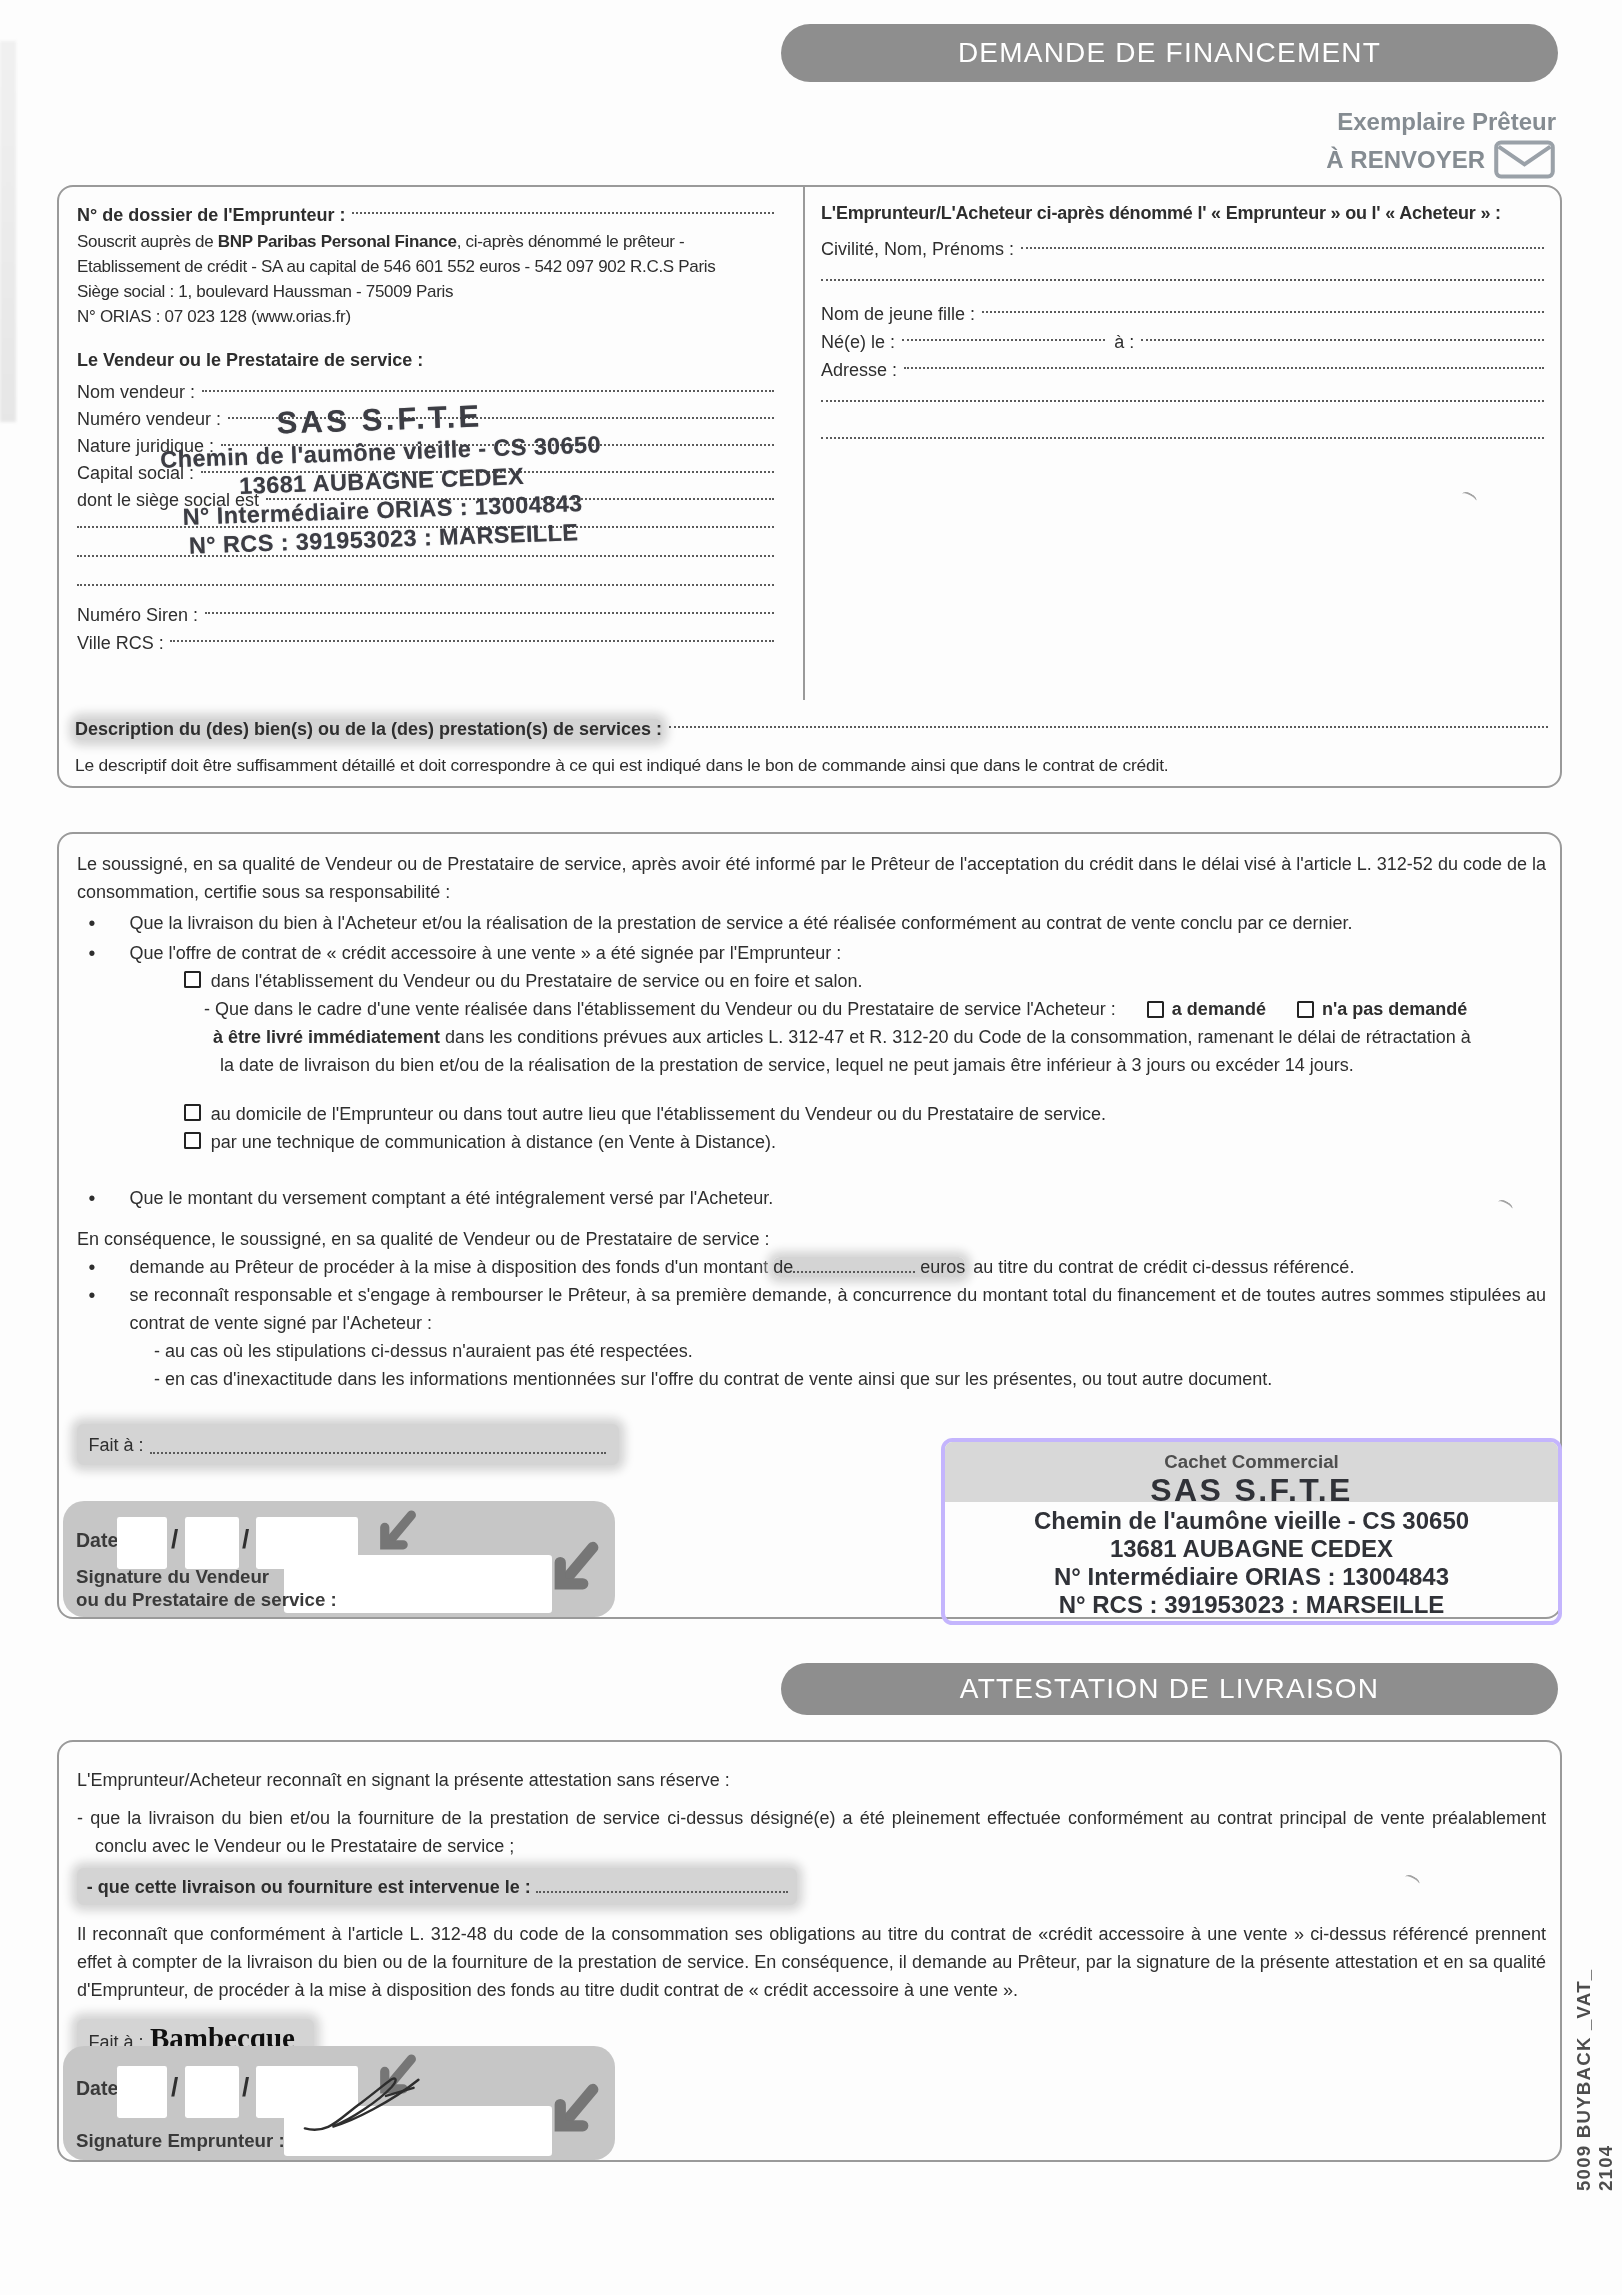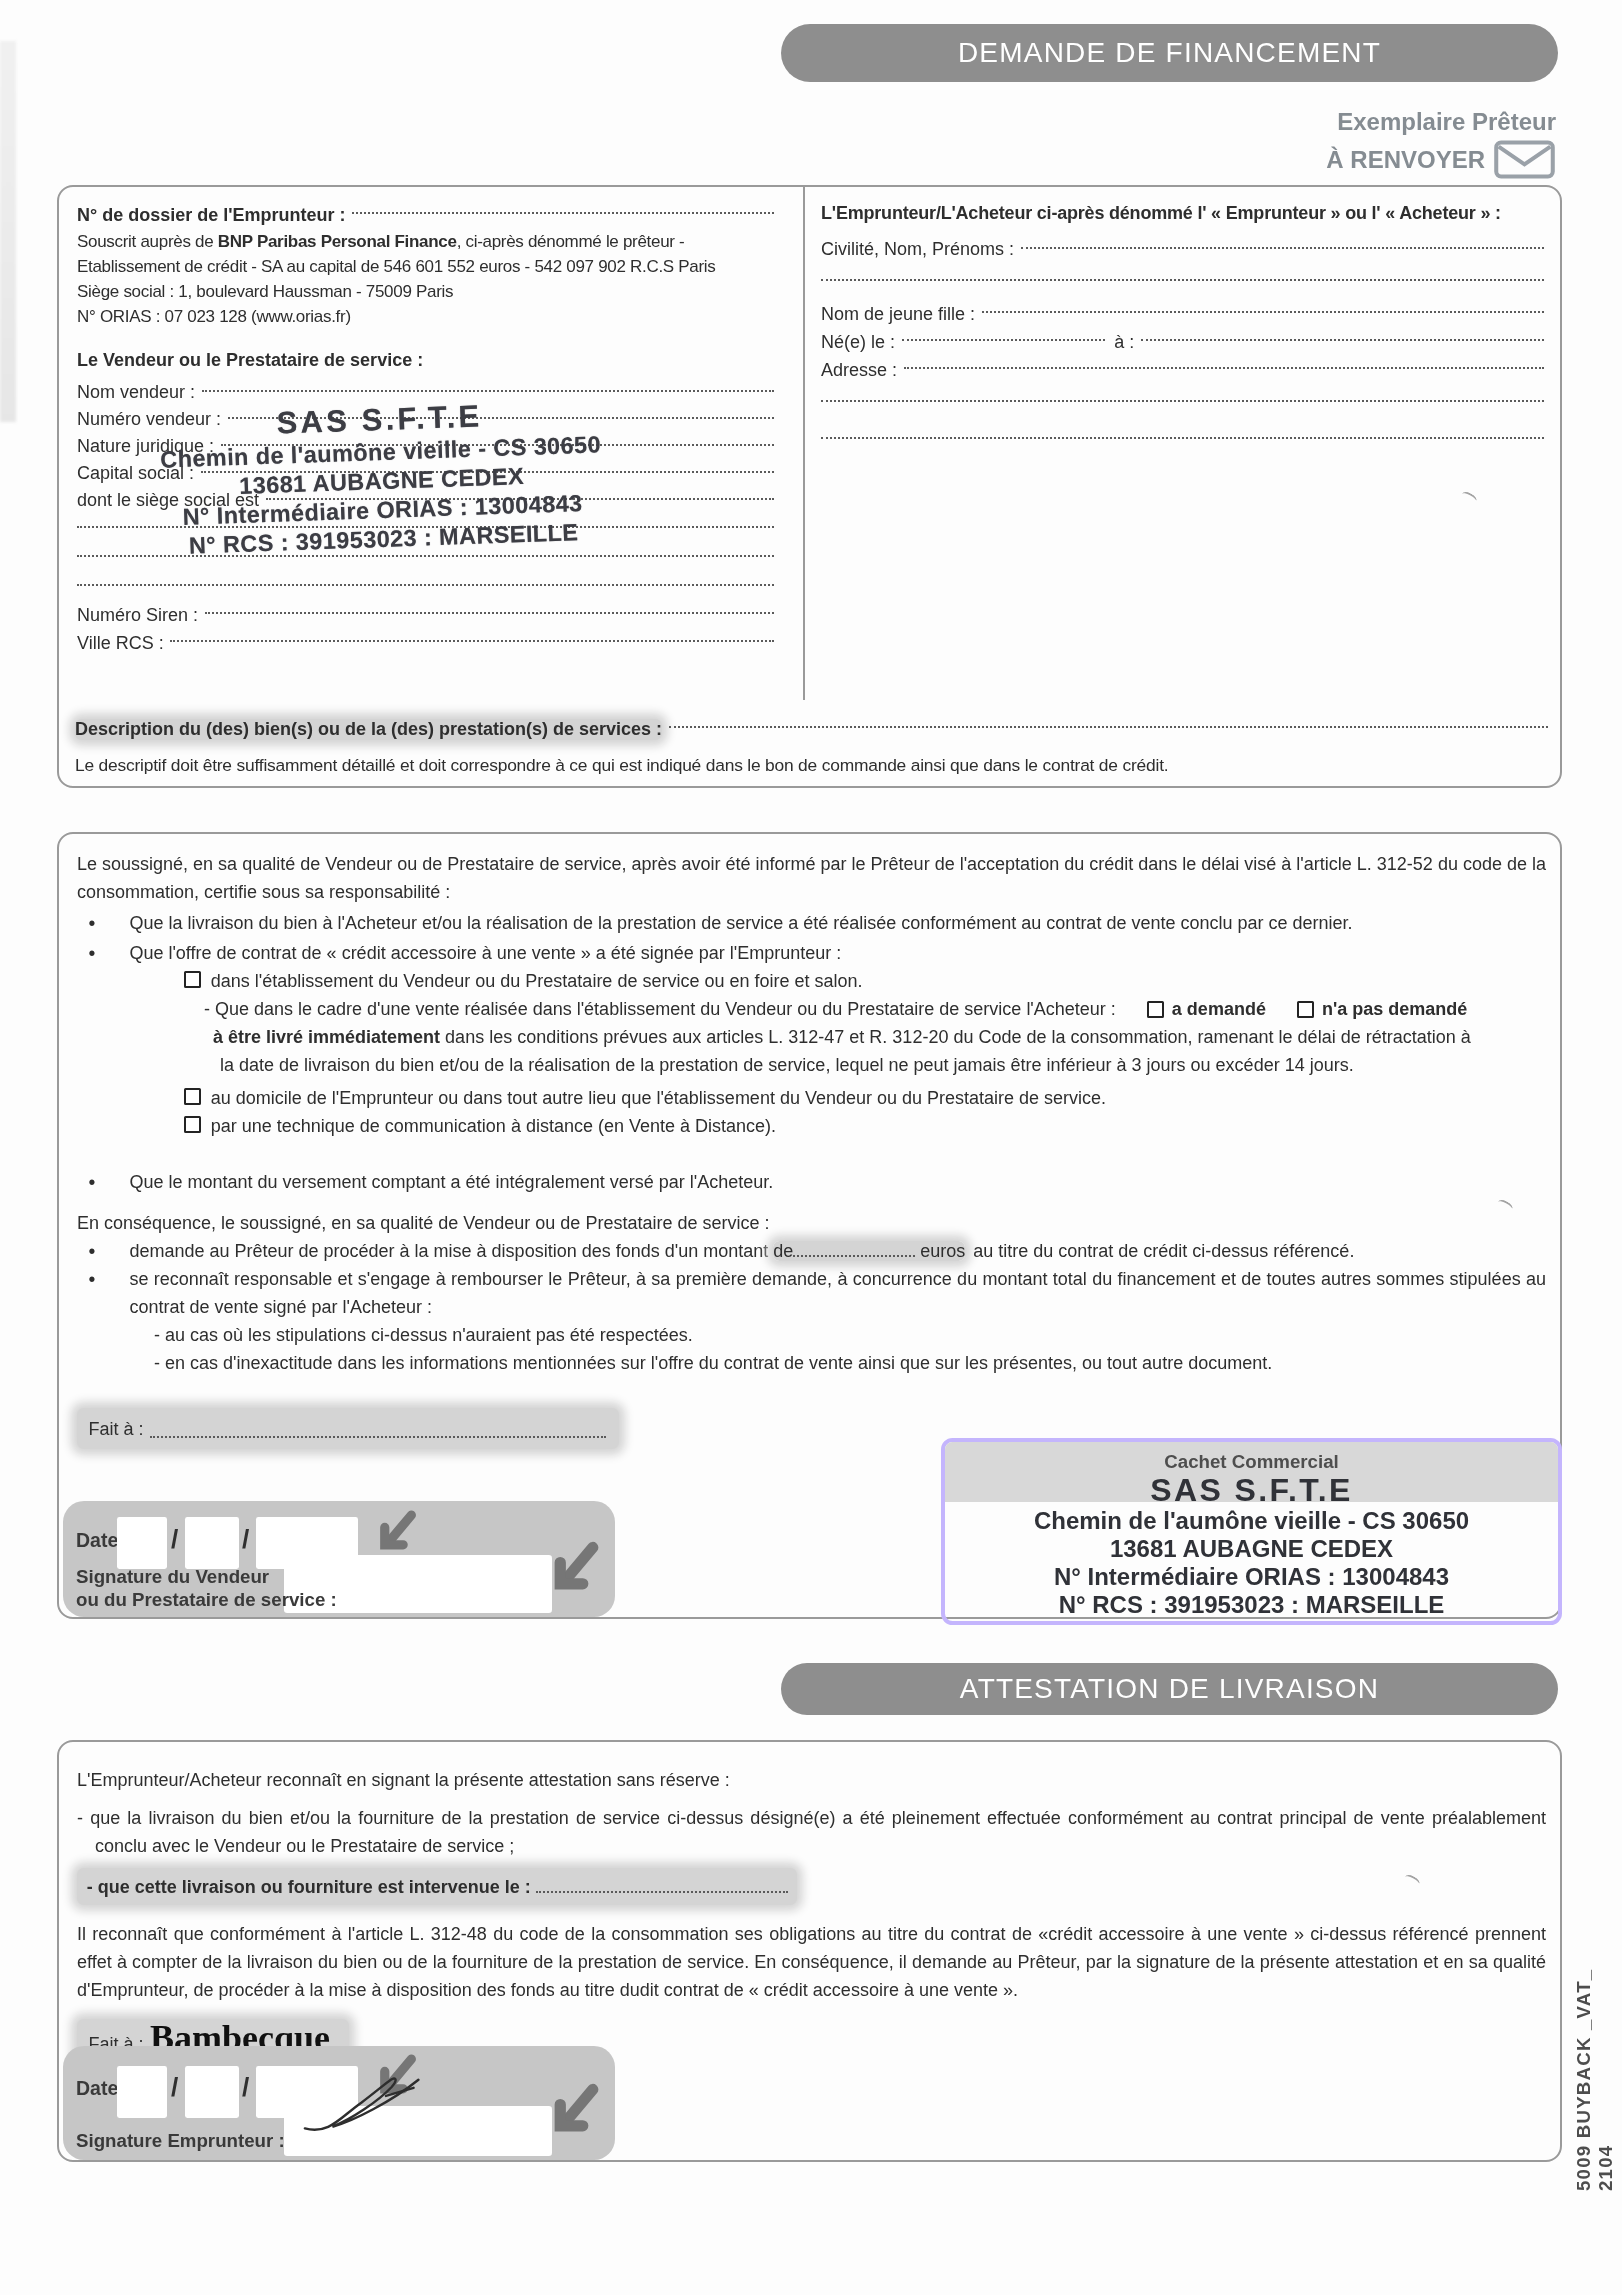--- a/index.html
+++ b/index.html
@@ -84,21 +84,21 @@
   #cachet .ctitle { font-size:18.7px; line-height:23px; color:#4e4e4e; }
   #cachet .c1 { font-size:32px; line-height:34px; letter-spacing:2.4px; }
   #cachet .c { font-size:24px; line-height:28px; }
 
   
   #att { position:absolute; left:77px; top:1766px; width:1469px; font-size:18px; line-height:28px; }
   .hang { padding-left:18px; text-indent:-18px; }
   #att .dash2row { display:inline-block; margin:8px 0 14.6px 0; padding:4.9px 9.7px; font-weight:bold; }
   .fait2 { position:relative; display:inline-flex; align-items:baseline; margin-top:14.6px;
            padding:4.9px 13px 8px 11.4px; }
-  .fait2 .val { font-family:"Liberation Serif", serif; font-weight:bold; font-size:36px;
+  .fait2 .val { font-family:"Liberation Serif", serif; font-weight:bold; font-size:29px;
                 color:#101010; margin:0 6.5px; z-index:1; }
   .fait2 .u-dots { position:absolute; left:71px; bottom:9.7px; width:243px; border-bottom:2.4px dotted #5a5a5a; }
 
   
   #vcode { position:absolute; left:1573px; top:2191px; width:229px; transform:rotate(-90deg);
            transform-origin:0 0; font-size:18.7px; font-weight:bold; letter-spacing:1.2px; color:#4d4d4d; }
 
   
   .strip { position:absolute; left:0; top:41px; width:16px; height:381px;
            background:linear-gradient(#f0f0f0,#e6e6e6); filter:blur(1.6px); }
@@ -250,21 +250,21 @@
       <span>dans l'établissement du Vendeur ou du Prestataire de service ou en foire et salon.</span>
     </div>
     <div class="sub">
       <span>- Que dans le cadre d'une vente réalisée dans l'établissement du Vendeur ou du Prestataire de service l'Acheteur :</span><span class="cb inl"></span><span class="bold">a demandé</span><span class="cb inl"></span><span class="bold">n'a pas demandé</span>
     </div>
     <div class="sub2">
       <span class="bold">à être livré immédiatement</span><span> dans les conditions prévues aux articles  L. 312-47 et R. 312-20 du Code de la consommation, ramenant le délai de rétractation à</span>
     </div>
     <div class="sub3">la date de livraison du bien et/ou de la réalisation de la prestation de service, lequel ne peut jamais être inférieur à 3 jours ou excéder 14 jours.</div>
 
-    <div class="crow" style="margin-top:5px">
+    <div class="crow" style="margin-top:21px">
       <span class="cb"></span>
       <span>au domicile de l'Emprunteur ou dans tout autre lieu que l'établissement du Vendeur ou du Prestataire de service.</span>
     </div>
     <div class="crow">
       <span class="cb"></span>
       <span>par une technique de communication à distance (en Vente à Distance).</span>
     </div>
 
     <div class="brow" style="margin-top:28px">
       <span class="bu"></span>

